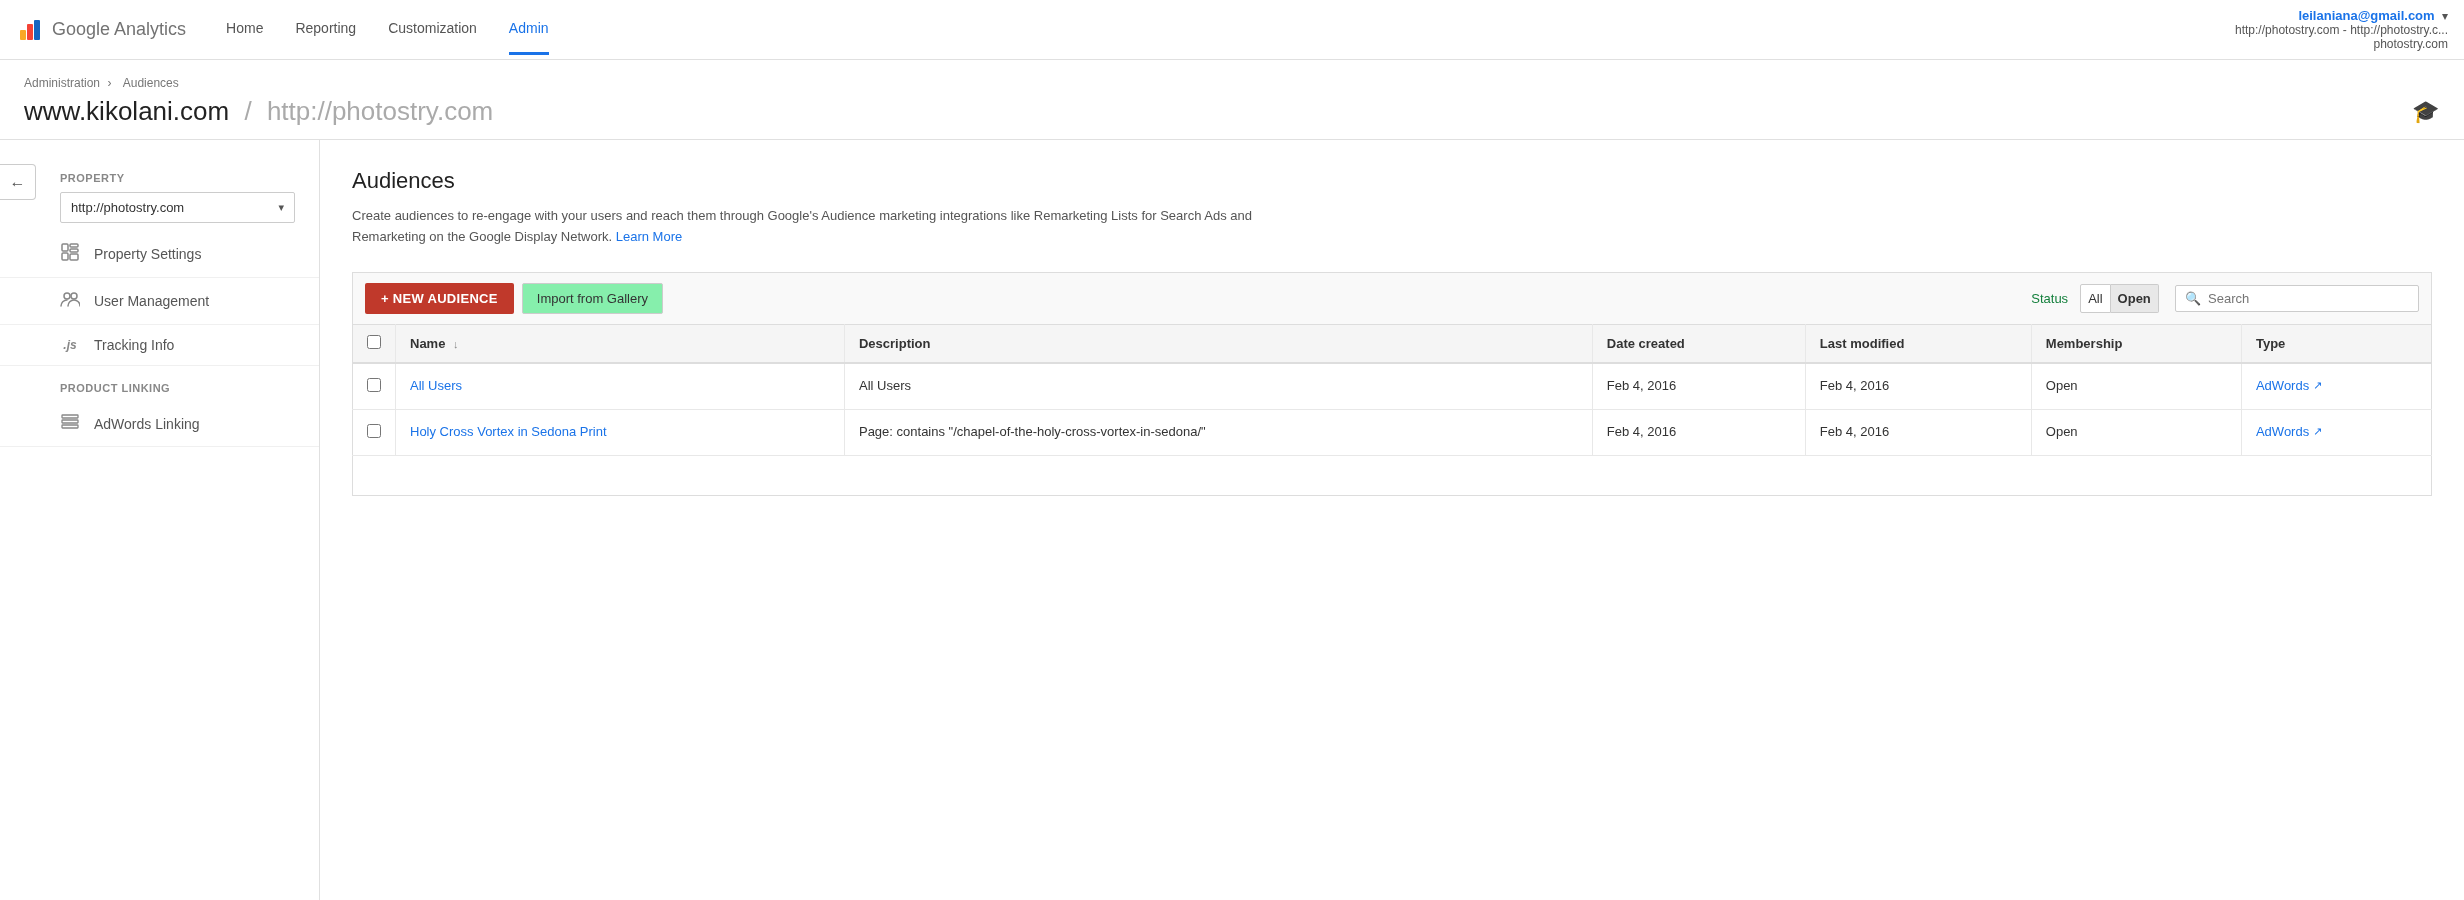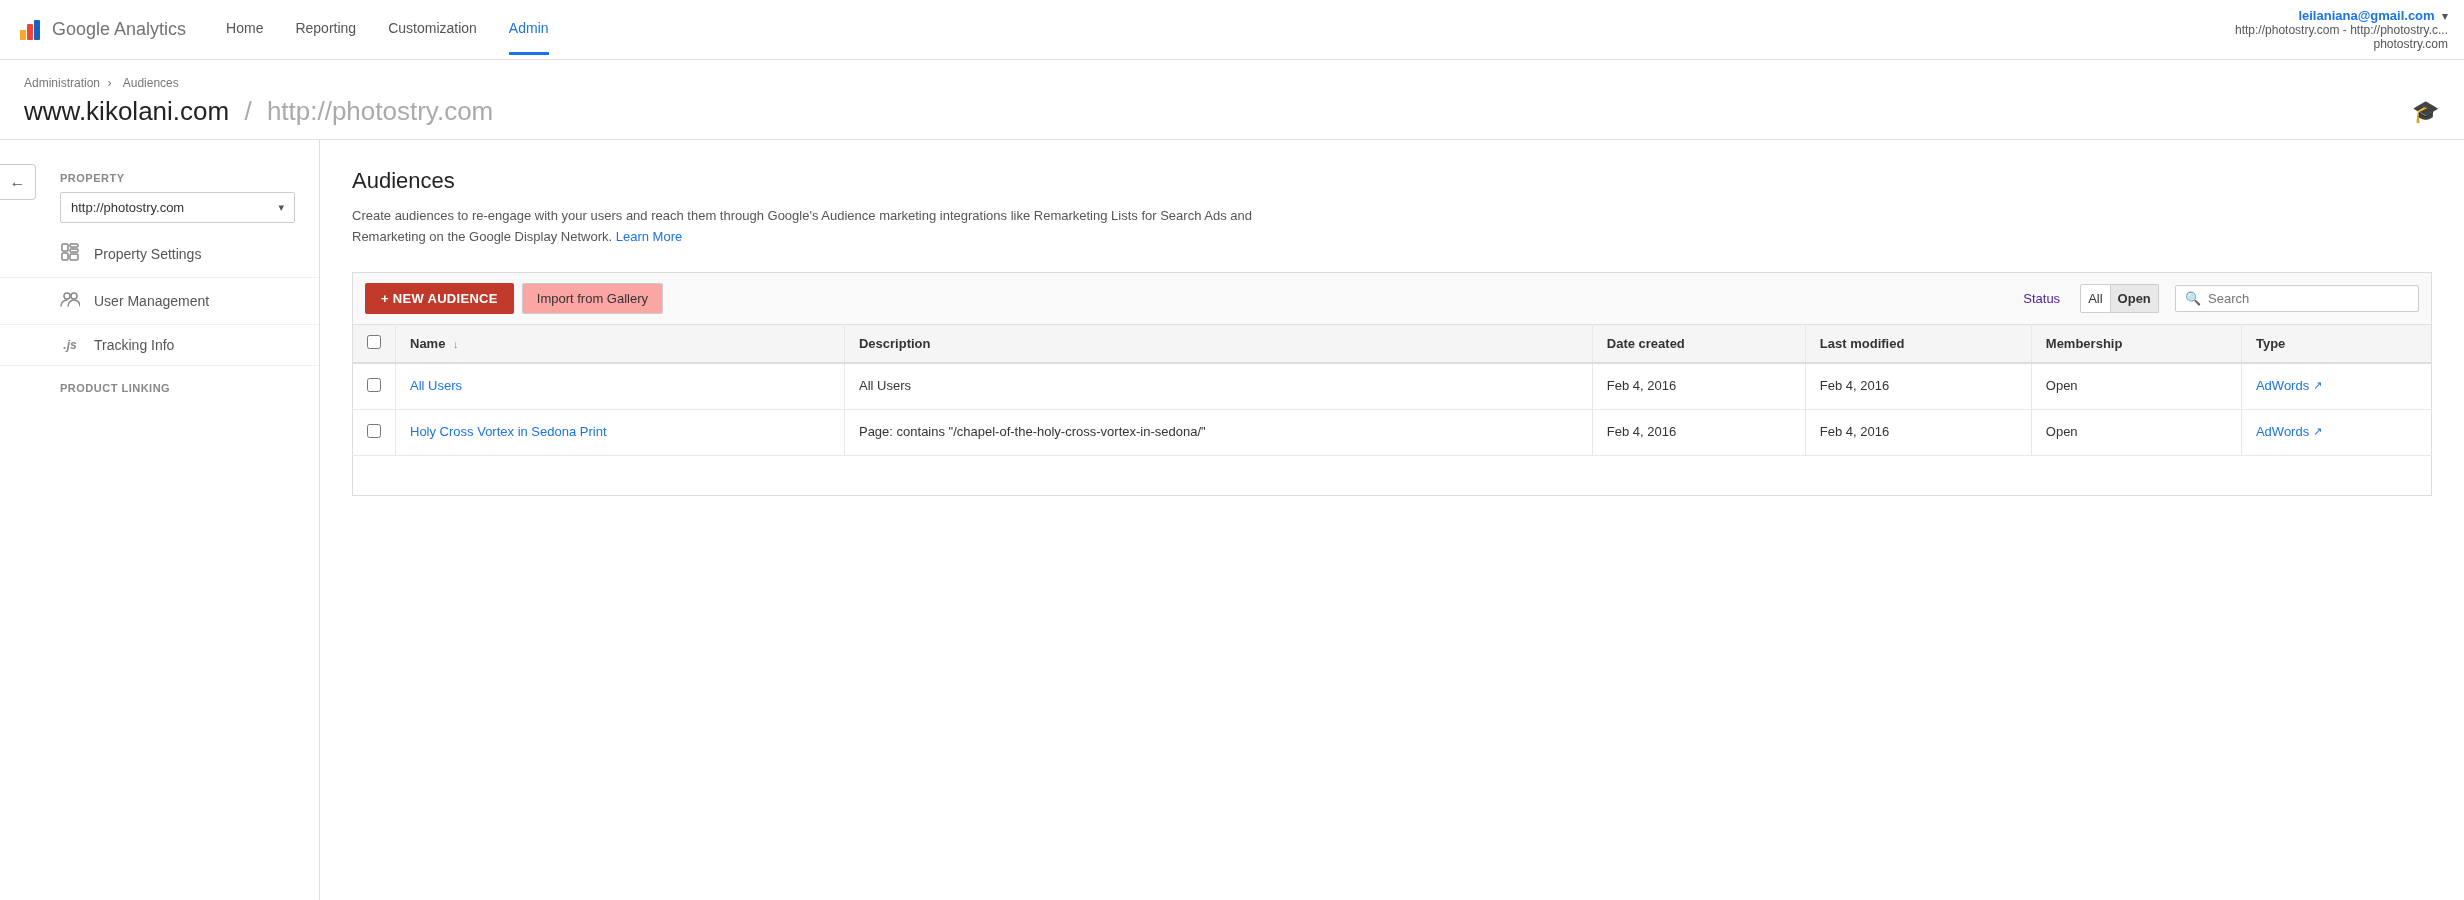--- a/index.html
+++ b/index.html
@@ -231,33 +231,33 @@
       color: #fff;
       border: none;
       padding: 8px 16px;
       font-size: 13px;
       font-weight: 600;
       border-radius: 2px;
       cursor: pointer;
       letter-spacing: 0.3px;
     }
     .btn-import {
-      background: #fca5a5;
+      background: #86efac;
       color: #333;
       border: 1px solid #ccc;
       padding: 7px 14px;
       font-size: 13px;
       border-radius: 2px;
       cursor: pointer;
     }
     .status-label {
       margin-left: auto;
       font-size: 13px;
-      color: #4c1d95;
-      margin-right: 12px;
+      color: #15803d;
+      margin-right: 4px;
     }
     .status-btn-group {
       display: flex;
     }
     .status-btn {
       padding: 6px 7px;
       font-size: 13px;
       border: 1px solid #ccc;
       background: #fff;
       cursor: pointer;
@@ -420,20 +420,30 @@
       <span>User Management</span>
     </div>
 
     <div class="sidebar-nav-item">
       <span class="sidebar-nav-icon" style="font-size:12px;font-style:italic;font-weight:bold;color:#888;">.js</span>
       <span>Tracking Info</span>
     </div>
 
     <div class="sidebar-product-label">PRODUCT LINKING</div>
 
+    <div class="sidebar-nav-item">
+      <span class="sidebar-nav-icon">
+        <svg width="18" height="16" viewBox="0 0 18 16" fill="none">
+          <rect x="1" y="1" width="16" height="3" rx="0.5" stroke="#888" stroke-width="1.3"></rect>
+          <rect x="1" y="6" width="16" height="3" rx="0.5" stroke="#888" stroke-width="1.3"></rect>
+          <rect x="1" y="11" width="16" height="3" rx="0.5" stroke="#888" stroke-width="1.3"></rect>
+        </svg>
+      </span>
+      <span>AdWords Linking</span>
+    </div>
   </div>
 
   <div class="content">
     <h1 class="audiences-title">Audiences</h1>
     <p class="audiences-desc">
       <span>Create audiences to re-engage with your users and reach them through Google's Audience marketing integrations like Remarketing Lists for Search Ads and Remarketing on the Google Display Network.</span>
       <a>Learn More</a>
     </p>
 
     <div class="toolbar">

